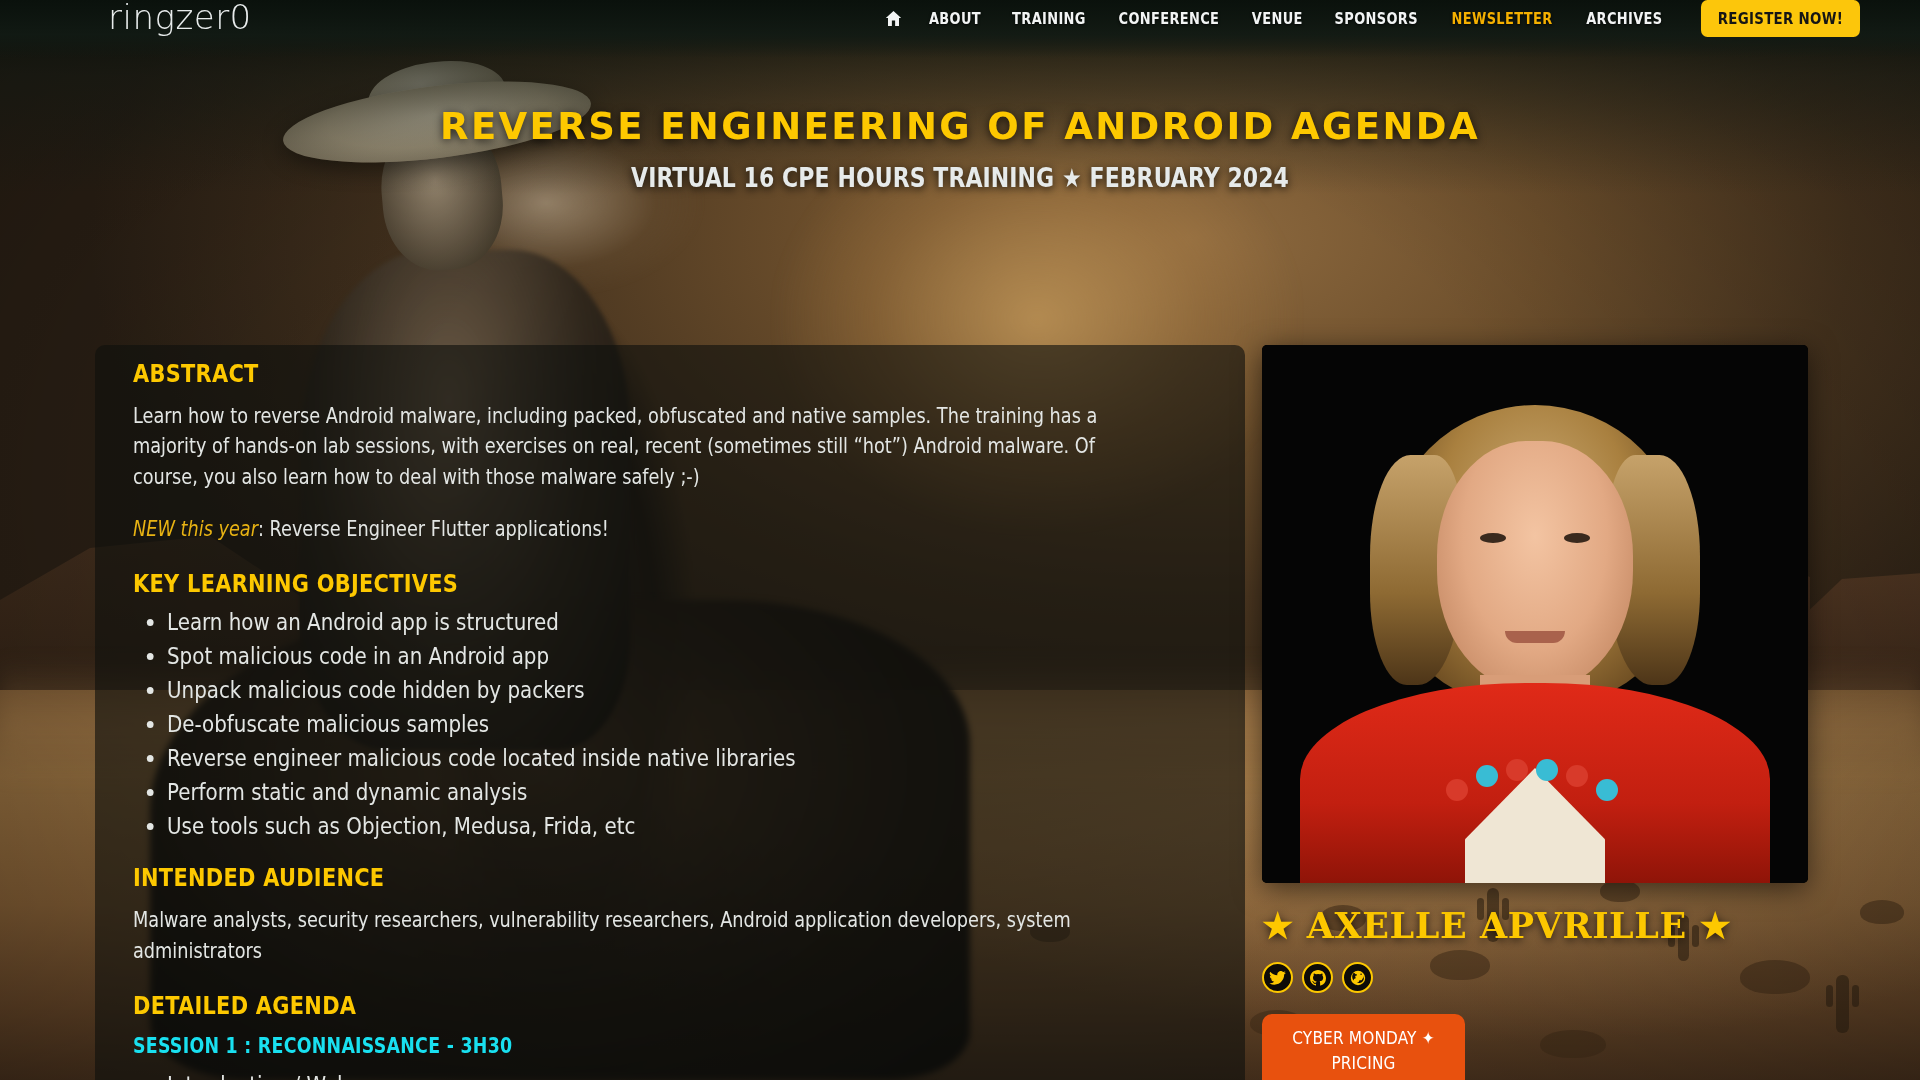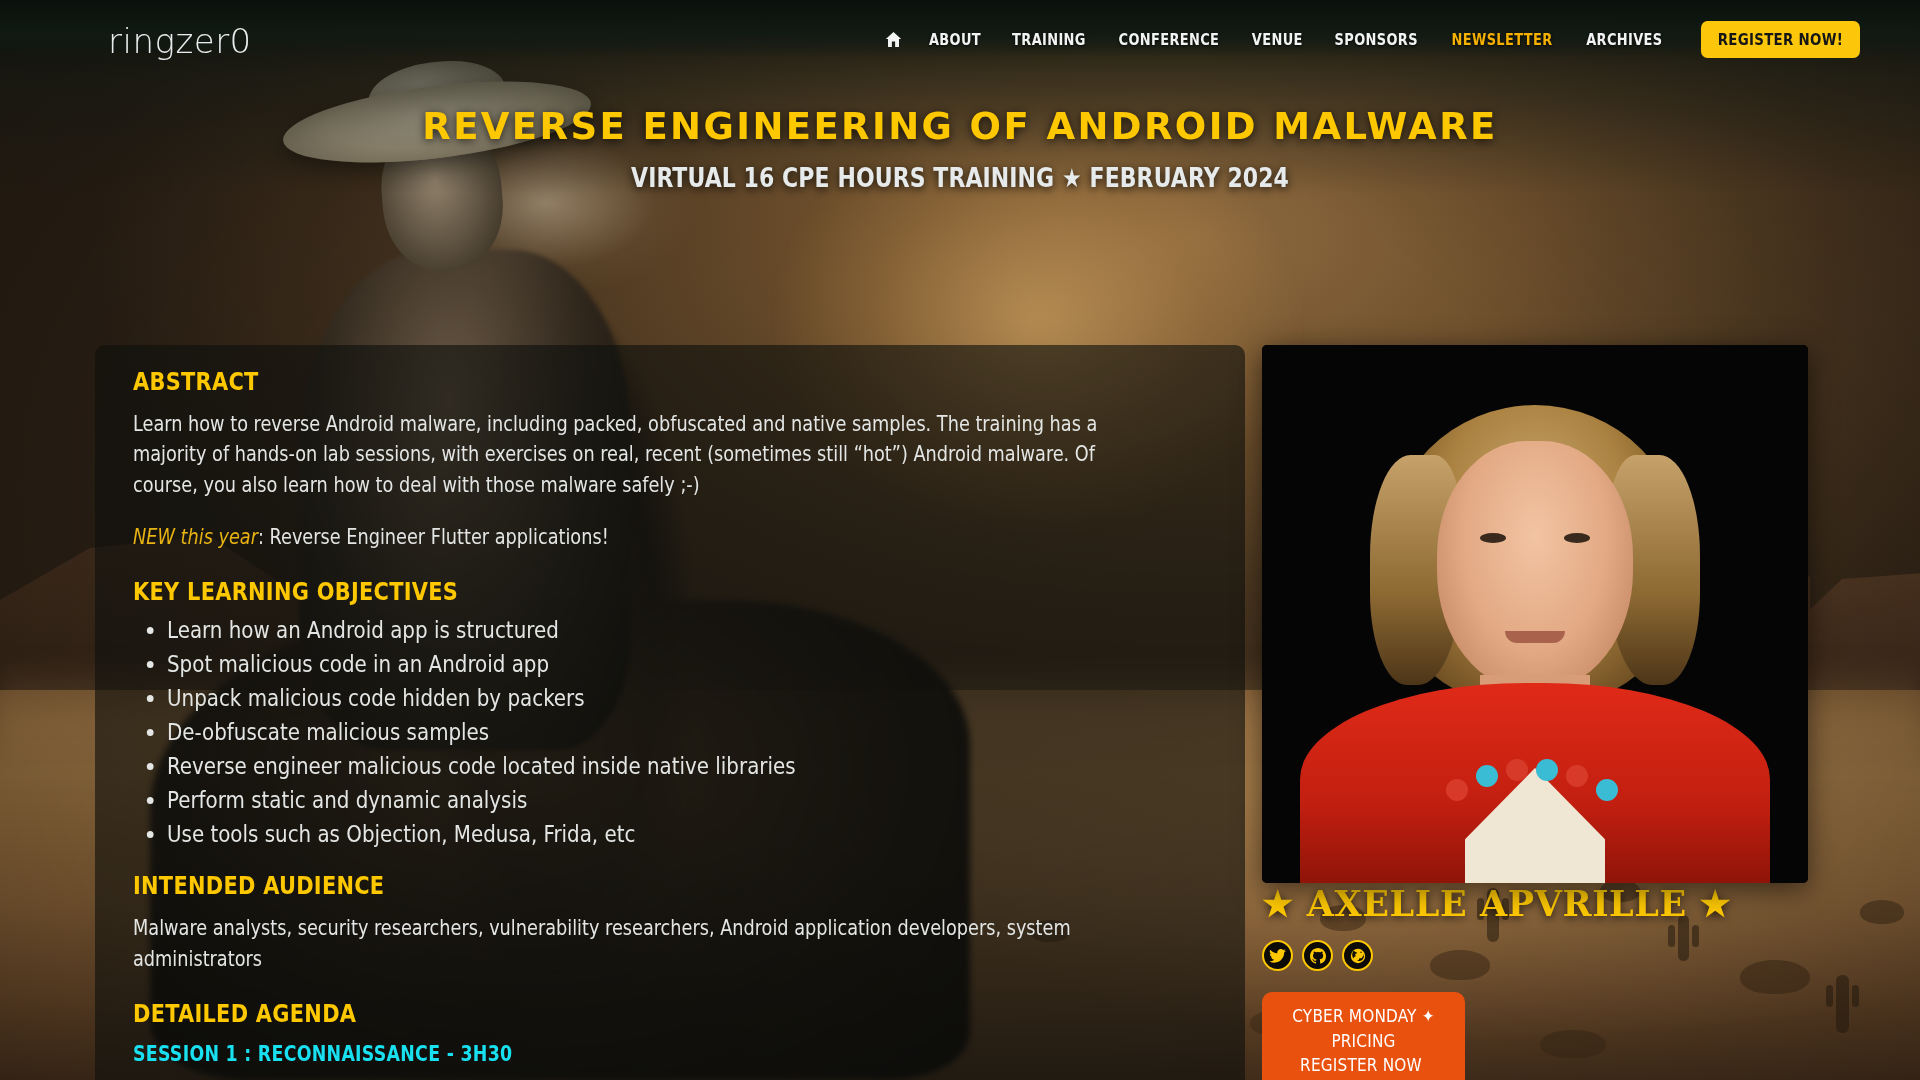--- a/index.html
+++ b/index.html
@@ -119,21 +119,21 @@
     position: absolute; inset: 0;
     background:
       linear-gradient(180deg, rgba(10,16,10,.92) 0%, rgba(18,24,18,.55) 7%, rgba(0,0,0,0) 18%),
       radial-gradient(ellipse 1400px 900px at 50% 45%, rgba(0,0,0,0) 40%, rgba(0,0,0,.38) 100%);
   }
 
   
   .topbar {
     position: absolute; left: 0; top: 0; width: 1920px; height: 58px;
     background: linear-gradient(180deg, rgba(10,17,12,.97) 0%, rgba(17,26,20,.88) 60%, rgba(20,30,24,.0) 100%);
-    display: flex; align-items: flex-end; z-index: 30;
+    display: flex; align-items: flex-start; z-index: 30;
   }
   .logo {
     margin-left: 108px;
     font-family: "DejaVu Sans", sans-serif;
     font-size: 34px; font-weight: 300; letter-spacing: .5px;
     color: #e8ecec;
     line-height: 1;
   }
   .nav {
     margin-left: auto; margin-right: 54px;
@@ -192,21 +192,21 @@
     font-size: 21px; font-weight: 400; letter-spacing: .2px;
     padding: 7px 15px; cursor: pointer;
     transform: scaleX(.96);
   }
 
   
   .abstract-panel {
     position: absolute; left: 95px; top: 345px; width: 1150px; height: 735px;
     background: rgba(14,16,13,.62);
     border-radius: 10px 10px 0 0;
-    padding: 22px 38px 0 38px;
+    padding: 14px 38px 0 38px;
     z-index: 15; overflow: hidden;
   }
   .sec-title {
     font-family: "DejaVu Sans Condensed", "Liberation Sans Narrow", "Liberation Sans", sans-serif;
     font-size: 25px; font-weight: 700; letter-spacing: .3px;
     color: #fdc800; margin-bottom: 13px;
     transform: scaleX(.93); transform-origin: left;
   }
   .sec-title.sp-top { margin-top: 25px; }
   .body-text {
@@ -273,20 +273,21 @@
   .p-shirt {
     position: absolute; left: 50%; bottom: 0; transform: translateX(-50%);
     width: 140px; height: 115px; background: #efe6d4;
     clip-path: polygon(50% 0%, 100% 62%, 100% 100%, 0% 100%, 0% 62%);
   }
   .p-neckl { position: absolute; left: 50%; bottom: 78px; transform: translateX(-50%);
     width: 190px; height: 46px; }
   .bead { position: absolute; width: 22px; height: 22px; border-radius: 50%; }
 
   .speaker-name {
+    margin-top: 22px;
     font-family: "DejaVu Serif", "Liberation Serif", serif;
     font-size: 35px; font-weight: 700; letter-spacing: .6px;
     color: #fdc800;
     text-shadow: 0 2px 8px rgba(0,0,0,.7);
     white-space: nowrap;
   }
   .socials { margin-top: 16px; display: flex; gap: 9px; }
   .soc {
     width: 31px; height: 31px; border-radius: 50%;
     border: 2px solid #fdc800; background: #0d0b08;
@@ -359,21 +360,21 @@
       <a href="#">CONFERENCE</a>
       <a href="#">VENUE</a>
       <a href="#">SPONSORS</a>
       <a href="#" class="active">NEWSLETTER</a>
       <a href="#">ARCHIVES</a>
       <button class="register-btn">REGISTER NOW!</button>
     </nav>
   </div>
 
   <div class="hero">
-    <h1>REVERSE ENGINEERING OF ANDROID MALWARE</h1>
+    <h1>REVERSE ENGINEERING OF ANDROID AGENDA</h1>
     <h2>VIRTUAL 16 CPE HOURS TRAINING ★ FEBRUARY 2024</h2>
   </div>
 
   <div class="abstract-panel">
 
     <div class="sec-title">ABSTRACT</div>
     <div class="body-text">Learn how to reverse Android malware, including packed, obfuscated and native samples. The training has a majority of hands-on lab sessions, with exercises on real, recent (sometimes still “hot”) Android malware. Of course, you also learn how to deal with those malware safely ;-)</div>
 
     <div class="body-text new-line"><span class="new-em">NEW this year</span><span>: Reverse Engineer Flutter applications!</span></div>
 

